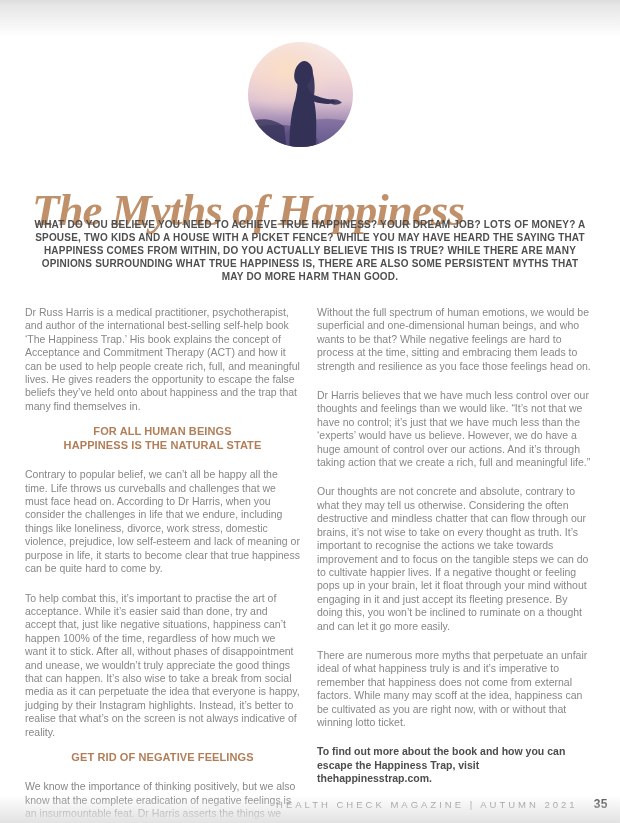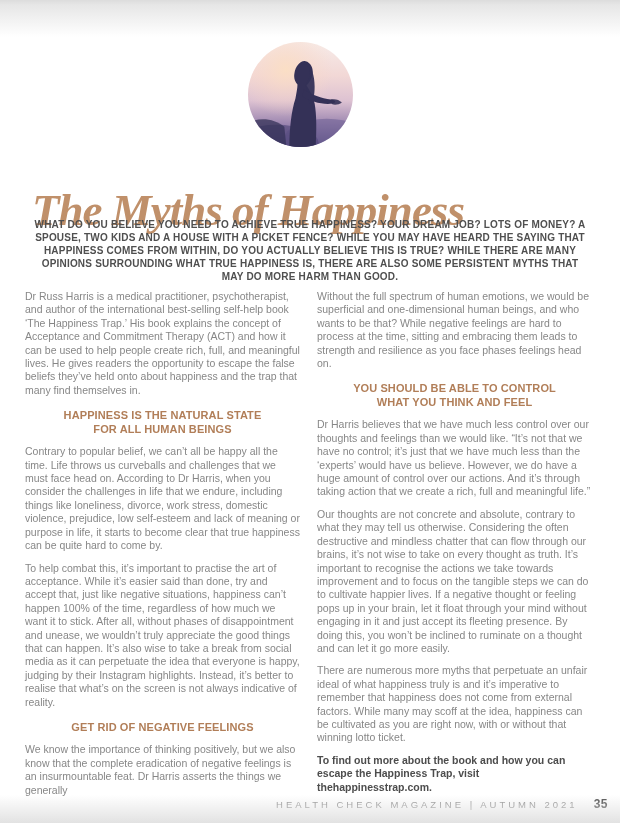--- a/index.html
+++ b/index.html
@@ -30,21 +30,21 @@
     position:absolute;top:218px;left:30px;width:560px;text-align:center;
     font-size:10px;font-weight:bold;line-height:13px;color:#4f4f4f;
     letter-spacing:0.2px;
   }
   .columns{
     position:absolute;top:290px;left:25px;width:567px;
     display:flex;gap:17px;
   }
   .col{flex:1 1 0;min-width:0;}
   .col p{
-    margin:0 0 9px 0;font-size:10.5px;line-height:13.4px;color:#878787;
+    margin:16px 0 9px 0;font-size:10.5px;line-height:13.4px;color:#878787;
     text-align:left;
   }
   .col p.bold-para{font-weight:bold;color:#4d4d4d;}
   .section-heading{
     margin:12px 0 9px 0;text-align:center;
     font-size:11px;font-weight:bold;line-height:13.5px;color:#b17e58;
     letter-spacing:0.1px;
   }
   .section-heading .hline{display:block;}
   .footer{
@@ -95,37 +95,33 @@
 
 <h1 class="article-title">The Myths of Happiness</h1>
 
 <div class="intro">WHAT DO YOU BELIEVE YOU NEED TO ACHIEVE TRUE HAPPINESS? YOUR DREAM JOB? LOTS OF MONEY? A SPOUSE, TWO KIDS AND A HOUSE WITH A PICKET FENCE? WHILE YOU MAY HAVE HEARD THE SAYING THAT HAPPINESS COMES FROM WITHIN, DO YOU ACTUALLY BELIEVE THIS IS TRUE? WHILE THERE ARE MANY OPINIONS SURROUNDING WHAT TRUE HAPPINESS IS, THERE ARE ALSO SOME PERSISTENT MYTHS THAT MAY DO MORE HARM THAN GOOD.</div>
 
 <div class="columns">
 
   <div class="col">
     <p>Dr Russ Harris is a medical practitioner, psychotherapist, and author of the international best-selling self-help book ‘The Happiness Trap.’ His book explains the concept of Acceptance and Commitment Therapy (ACT) and how it can be used to help people create rich, full, and meaningful lives. He gives readers the opportunity to escape the false beliefs they’ve held onto about happiness and the trap that many find themselves in.</p>
     <h2 class="section-heading">
+      <span class="hline">FOR ALL HUMAN BEINGS</span>
       <span class="hline">HAPPINESS IS THE NATURAL STATE</span>
-      <span class="hline">FOR ALL HUMAN BEINGS</span>
     </h2>
     <p>Contrary to popular belief, we can’t all be happy all the time. Life throws us curveballs and challenges that we must face head on. According to Dr Harris, when you consider the challenges in life that we endure, including things like loneliness, divorce, work stress, domestic violence, prejudice, low self-esteem and lack of meaning or purpose in life, it starts to become clear that true happiness can be quite hard to come by.</p>
     <p>To help combat this, it’s important to practise the art of acceptance. While it’s easier said than done, try and accept that, just like negative situations, happiness can’t happen 100% of the time, regardless of how much we want it to stick. After all, without phases of disappointment and unease, we wouldn’t truly appreciate the good things that can happen. It’s also wise to take a break from social media as it can perpetuate the idea that everyone is happy, judging by their Instagram highlights. Instead, it’s better to realise that what’s on the screen is not always indicative of reality.</p>
     <h2 class="section-heading">
       <span class="hline">GET RID OF NEGATIVE FEELINGS</span>
     </h2>
     <p>We know the importance of thinking positively, but we also know that the complete eradication of negative feelings is an insurmountable feat. Dr Harris asserts the things we generally</p>
   </div>
 
   <div class="col">
-    <p>Without the full spectrum of human emotions, we would be superficial and one-dimensional human beings, and who wants to be that? While negative feelings are hard to process at the time, sitting and embracing them leads to strength and resilience as you face phases feelings head on.</p>
-    <h2 class="section-heading">
-      <span class="hline">YOU SHOULD BE ABLE TO CONTROL</span>
-      <span class="hline">WHAT YOU THINK AND FEEL</span>
-    </h2>
+    <p>Without the full spectrum of human emotions, we would be superficial and one-dimensional human beings, and who wants to be that? While negative feelings are hard to process at the time, sitting and embracing them leads to strength and resilience as you face those feelings head on.</p>
     <p>Dr Harris believes that we have much less control over our thoughts and feelings than we would like. “It’s not that we have no control; it’s just that we have much less than the ‘experts’ would have us believe. However, we do have a huge amount of control over our actions. And it’s through taking action that we create a rich, full and meaningful life.”</p>
     <p>Our thoughts are not concrete and absolute, contrary to what they may tell us otherwise. Considering the often destructive and mindless chatter that can flow through our brains, it’s not wise to take on every thought as truth. It’s important to recognise the actions we take towards improvement and to focus on the tangible steps we can do to cultivate happier lives. If a negative thought or feeling pops up in your brain, let it float through your mind without engaging in it and just accept its fleeting presence. By doing this, you won’t be inclined to ruminate on a thought and can let it go more easily.</p>
     <p>There are numerous more myths that perpetuate an unfair ideal of what happiness truly is and it’s imperative to remember that happiness does not come from external factors. While many may scoff at the idea, happiness can be cultivated as you are right now, with or without that winning lotto ticket.</p>
     <p class="bold-para">To find out more about the book and how you can escape the Happiness Trap, visit thehappinesstrap.com.</p>
   </div>
 
 </div>
 
 <div class="footer">
   <span class="mag">HEALTH CHECK MAGAZINE | AUTUMN 2021</span>

